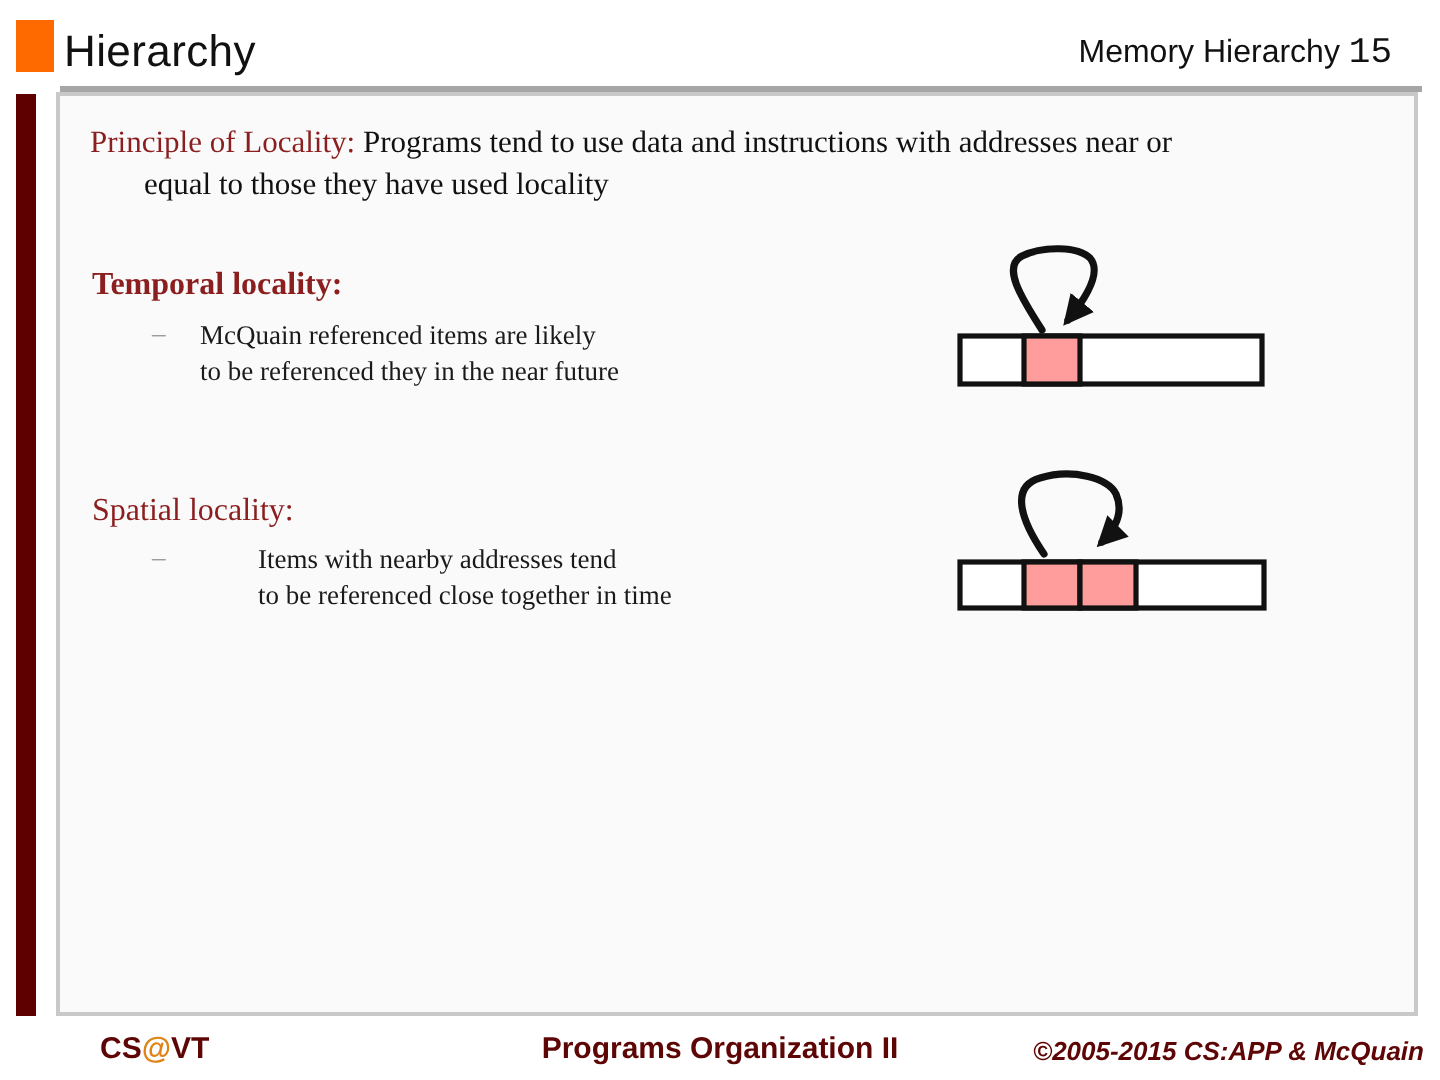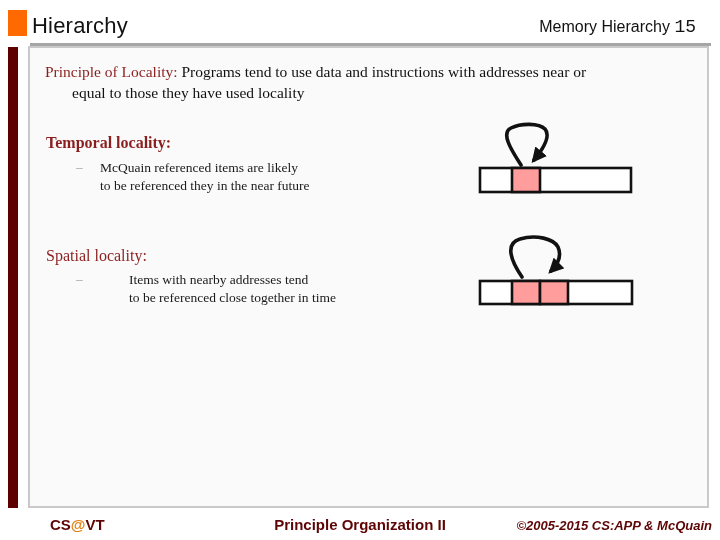--- a/index.html
+++ b/index.html
@@ -89,16 +89,16 @@
   <svg class="abs" style="left:476px; top:233px;" width="164" height="76" viewBox="0 0 164 76">
     <rect class="bar" x="4" y="48" width="152" height="23"></rect>
     <rect class="cell" x="36" y="48" width="28" height="23" fill="#FF9C9C"></rect>
     <rect class="cell" x="64" y="48" width="28" height="23" fill="#FF9C9C"></rect>
     <path class="arrow" d="M 46 44 C 33 25 30 10 44 6 C 60 1 78 6 82 14 C 86 23 82 31 75 38" marker-end="url(#ah)"></path>
   </svg>
 
   <div class="abs footer-left">
     <span>CS</span><span class="at">@</span><span>VT</span>
   </div>
-  <div class="abs footer-center">Principle Organization II</div>
+  <div class="abs footer-center">Programs Organization II</div>
   <div class="abs footer-right">©2005-2015 CS:APP &amp; McQuain</div>
 
 </div>
 
 </body></html>

